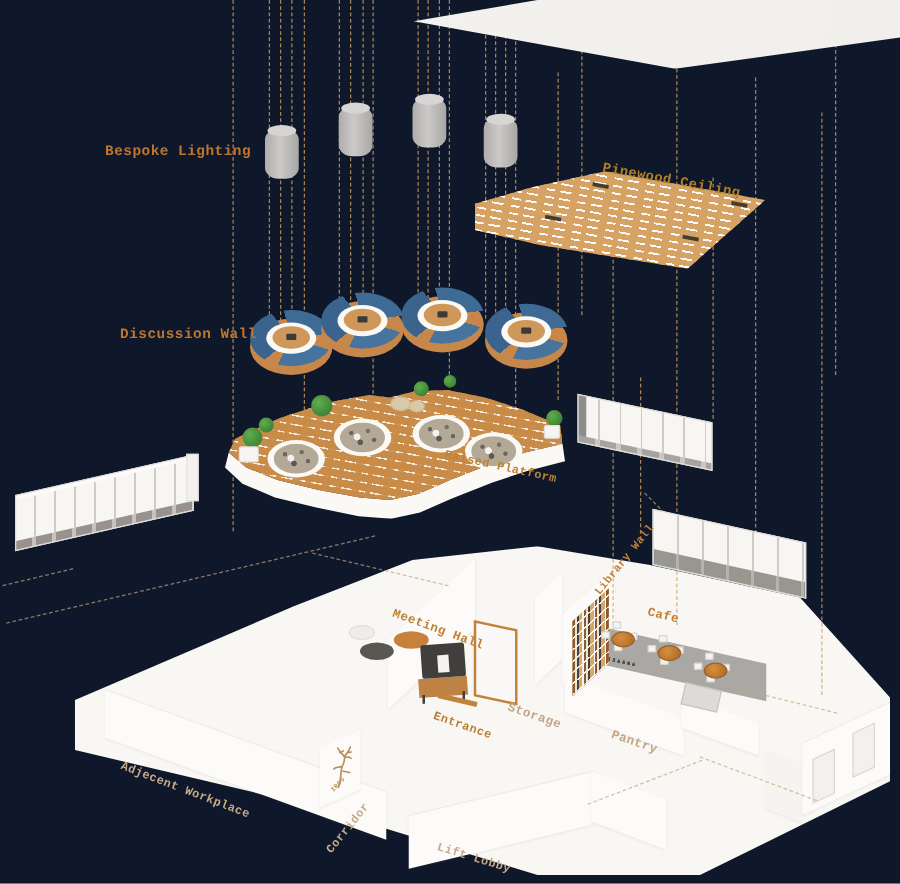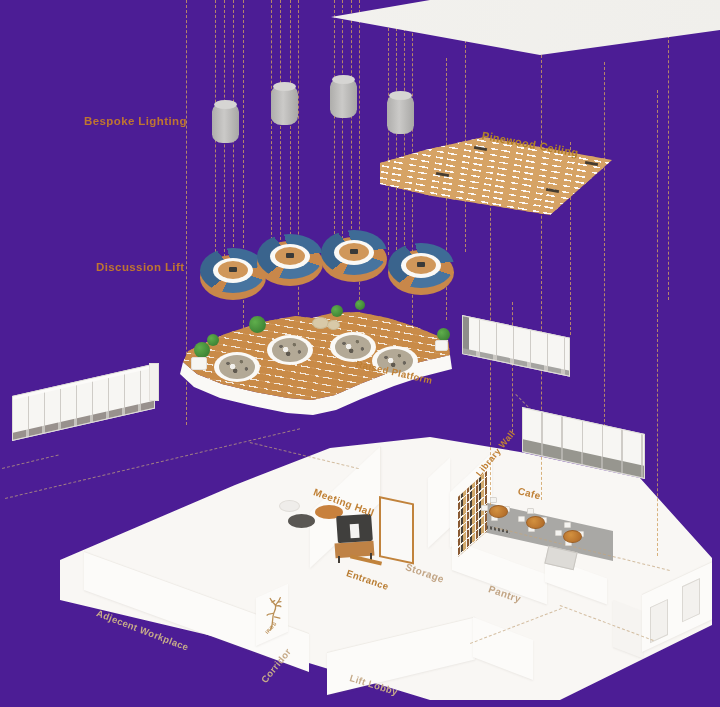--- a/index.html
+++ b/index.html
@@ -1,18 +1,18 @@
 <!DOCTYPE html>
 <html><head>
 <meta charset="utf-8">
 <style>
   html,body{margin:0;padding:0;background:#ffffff;}
   #canvas{
     position:relative;width:720px;height:707px;overflow:hidden;
-    background:#4c1d95;font-family:Liberation Sans, sans-serif;
+    background:#0f172a;font-family:Liberation Mono, monospace;
   }
   .abs{position:absolute;}
   
   .lbl{position:absolute;font-weight:700;white-space:nowrap;transform-origin:left center;letter-spacing:.4px;}
   .lbl-main{font-size:11.5px;color:#bf7630;}
   .lbl-room{font-size:10px;color:#c08136;}
   .lbl-sub{font-size:9.5px;color:#c6ab89;}
   
   .dv{position:absolute;width:0;border-left:1.5px dashed rgba(208,160,95,.8);}
   .dg{position:absolute;height:0;border-top:1.4px dashed rgba(195,165,125,.7);transform-origin:left top;}
@@ -255,21 +255,21 @@
       <div class="light" style="left: 271px; top: 85px;"></div>
       <div class="light" style="left: 330px; top: 78px;"></div>
       <div class="light" style="left: 387px; top: 94px;"></div>
     </div>
 
   <div class="abs" style="left:0;top:0;width:720px;height:707px;background:linear-gradient(105deg,#f4f3f0,#efeeea);
               filter:drop-shadow(0 1px 0 #e6e4df);
               clip-path:polygon(331px 17px,430px 0px,720px 0px,720px 30px,540px 55px);"></div>
 
   <div class="lbl lbl-main" style="left:84px;top:115px;">Bespoke Lighting</div>
-  <div class="lbl lbl-main" style="left:96px;top:261px;">Discussion Lift</div>
+  <div class="lbl lbl-main" style="left:96px;top:261px;">Discussion Wall</div>
   <div class="lbl" style="left:482px;top:129px;font-size:11px;color:#b28028;transform:rotate(10.5deg);">Pinewood Ceiling</div>
   <div class="lbl" style="left:356px;top:358px;font-size:9.5px;color:#c08136;transform:rotate(12.5deg);">Raised Platform</div>
   <div class="lbl lbl-room" style="left:314px;top:486px;transform:rotate(20deg);">Meeting Hall</div>
   <div class="lbl" style="left:478px;top:470px;font-size:9px;color:#c08136;transform:rotate(-51deg);">Library Wall</div>
   <div class="lbl lbl-room" style="left:518px;top:485px;transform:rotate(14deg);">Cafe</div>
   <div class="lbl" style="left:347px;top:567px;font-size:9.5px;color:#b97c31;transform:rotate(19deg);">Entrance</div>
   <div class="lbl" style="left:406px;top:561px;font-size:10px;color:#c2a585;transform:rotate(19deg);">Storage</div>
   <div class="lbl" style="left:489px;top:583px;font-size:10px;color:#c2a585;transform:rotate(19deg);">Pantry</div>
   <div class="lbl lbl-sub" style="left:97px;top:607px;transform:rotate(21deg);">Adjecent Workplace</div>
   <div class="lbl lbl-sub" style="left:263px;top:676px;transform:rotate(-51deg);">Corridor</div>

